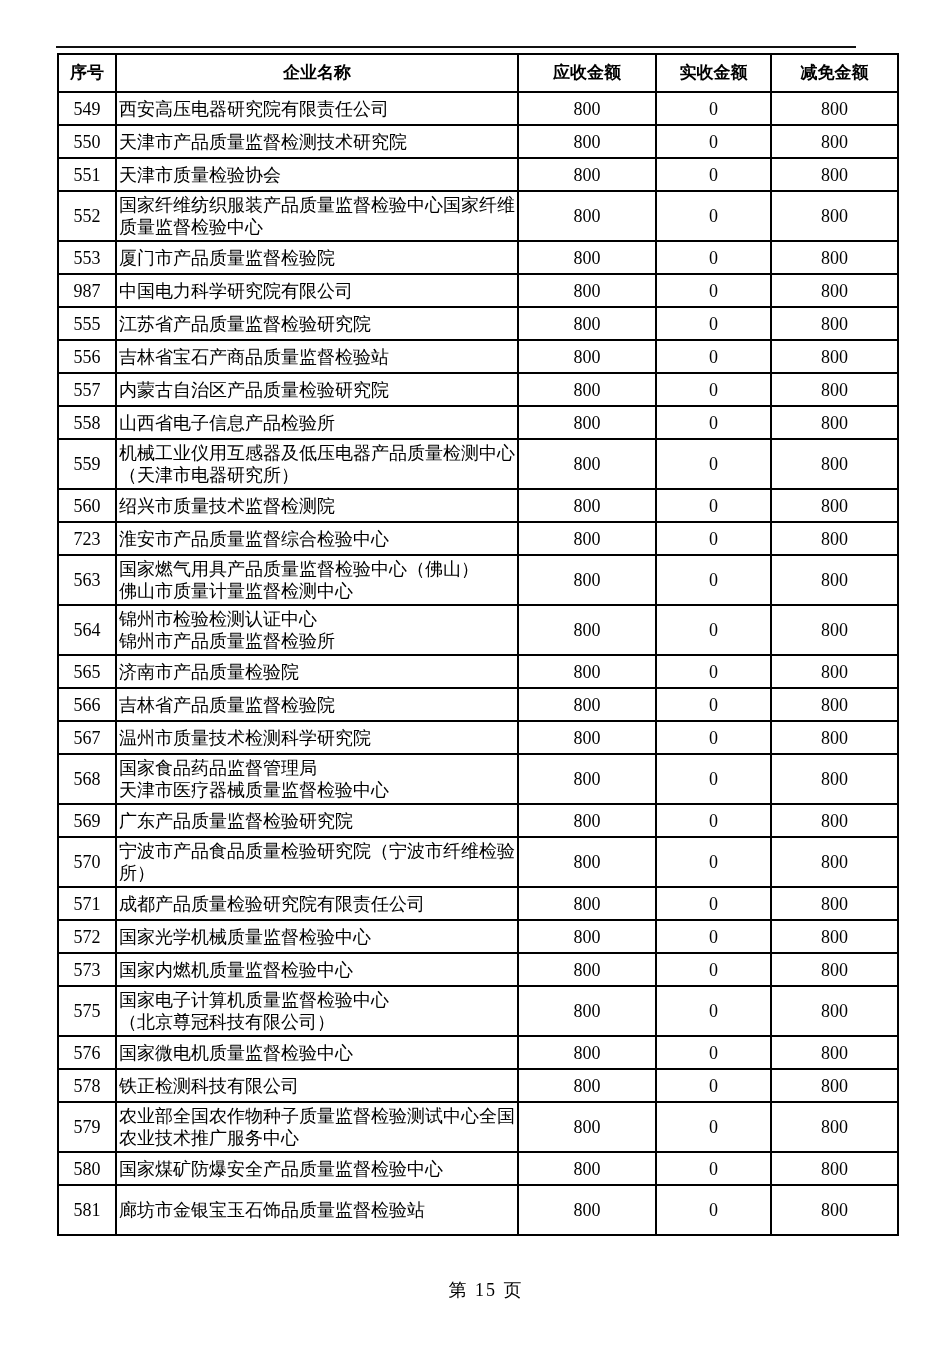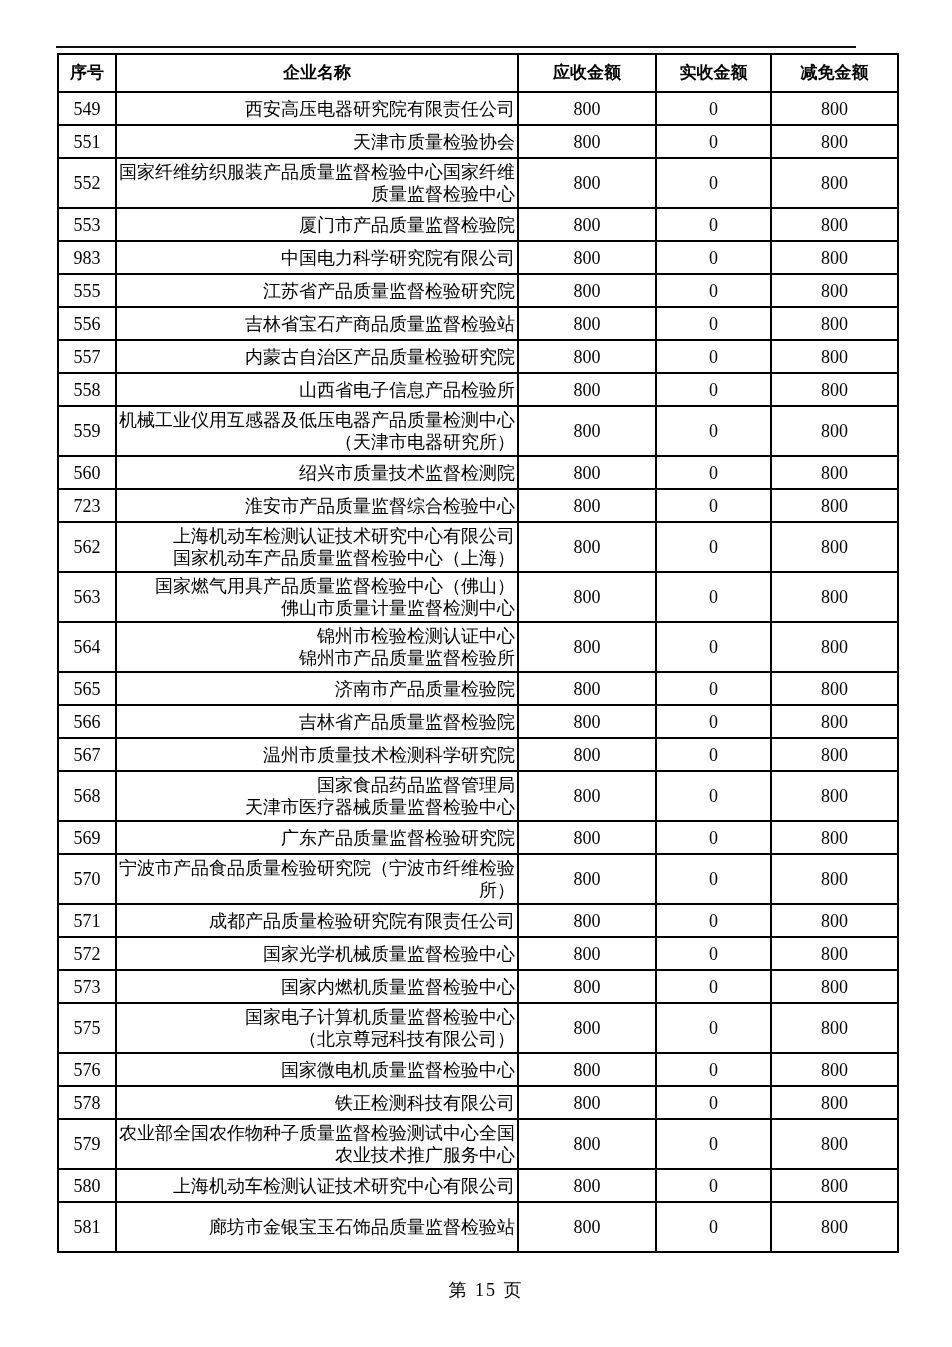--- a/index.html
+++ b/index.html
@@ -50,21 +50,21 @@
     text-align: center;
     padding: 2px 0;
   }
   td.cell-no,
   td.cell-amt {
     text-align: center;
     height: 27px;
     font-size: 17px;
   }
   td.cell-name {
-    text-align: right;
+    text-align: left;
     padding-left: 6px;
     padding-right: 4px;
     white-space: pre-line;
   }
   tbody tr:last-child td {
     height: 44px;
   }
   .page-footer {
     position: absolute;
     left: 10px;
@@ -101,20 +101,27 @@
     </thead>
     <tbody>
     <tr>
       <td class="cell-no">549</td>
       <td class="cell-name">西安高压电器研究院有限责任公司</td>
       <td class="cell-amt">800</td>
       <td class="cell-amt">0</td>
       <td class="cell-amt">800</td>
     </tr>
 
+    <tr>
+      <td class="cell-no">550</td>
+      <td class="cell-name">天津市产品质量监督检测技术研究院</td>
+      <td class="cell-amt">800</td>
+      <td class="cell-amt">0</td>
+      <td class="cell-amt">800</td>
+    </tr>
 
     <tr>
       <td class="cell-no">551</td>
       <td class="cell-name">天津市质量检验协会</td>
       <td class="cell-amt">800</td>
       <td class="cell-amt">0</td>
       <td class="cell-amt">800</td>
     </tr>
 
     <tr>
@@ -127,21 +134,21 @@
 
     <tr>
       <td class="cell-no">553</td>
       <td class="cell-name">厦门市产品质量监督检验院</td>
       <td class="cell-amt">800</td>
       <td class="cell-amt">0</td>
       <td class="cell-amt">800</td>
     </tr>
 
     <tr>
-      <td class="cell-no">983</td>
+      <td class="cell-no">987</td>
       <td class="cell-name">中国电力科学研究院有限公司</td>
       <td class="cell-amt">800</td>
       <td class="cell-amt">0</td>
       <td class="cell-amt">800</td>
     </tr>
 
     <tr>
       <td class="cell-no">555</td>
       <td class="cell-name">江苏省产品质量监督检验研究院</td>
       <td class="cell-amt">800</td>
@@ -191,28 +198,20 @@
     </tr>
 
     <tr>
       <td class="cell-no">723</td>
       <td class="cell-name">淮安市产品质量监督综合检验中心</td>
       <td class="cell-amt">800</td>
       <td class="cell-amt">0</td>
       <td class="cell-amt">800</td>
     </tr>
 
-    <tr>
-      <td class="cell-no">562</td>
-      <td class="cell-name">上海机动车检测认证技术研究中心有限公司
-国家机动车产品质量监督检验中心（上海）</td>
-      <td class="cell-amt">800</td>
-      <td class="cell-amt">0</td>
-      <td class="cell-amt">800</td>
-    </tr>
 
     <tr>
       <td class="cell-no">563</td>
       <td class="cell-name">国家燃气用具产品质量监督检验中心（佛山）
 佛山市质量计量监督检测中心</td>
       <td class="cell-amt">800</td>
       <td class="cell-amt">0</td>
       <td class="cell-amt">800</td>
     </tr>
 
@@ -328,21 +327,21 @@
     <tr>
       <td class="cell-no">579</td>
       <td class="cell-name">农业部全国农作物种子质量监督检验测试中心全国农业技术推广服务中心</td>
       <td class="cell-amt">800</td>
       <td class="cell-amt">0</td>
       <td class="cell-amt">800</td>
     </tr>
 
     <tr>
       <td class="cell-no">580</td>
-      <td class="cell-name">上海机动车检测认证技术研究中心有限公司</td>
+      <td class="cell-name">国家煤矿防爆安全产品质量监督检验中心</td>
       <td class="cell-amt">800</td>
       <td class="cell-amt">0</td>
       <td class="cell-amt">800</td>
     </tr>
 
     <tr>
       <td class="cell-no">581</td>
       <td class="cell-name">廊坊市金银宝玉石饰品质量监督检验站</td>
       <td class="cell-amt">800</td>
       <td class="cell-amt">0</td>

